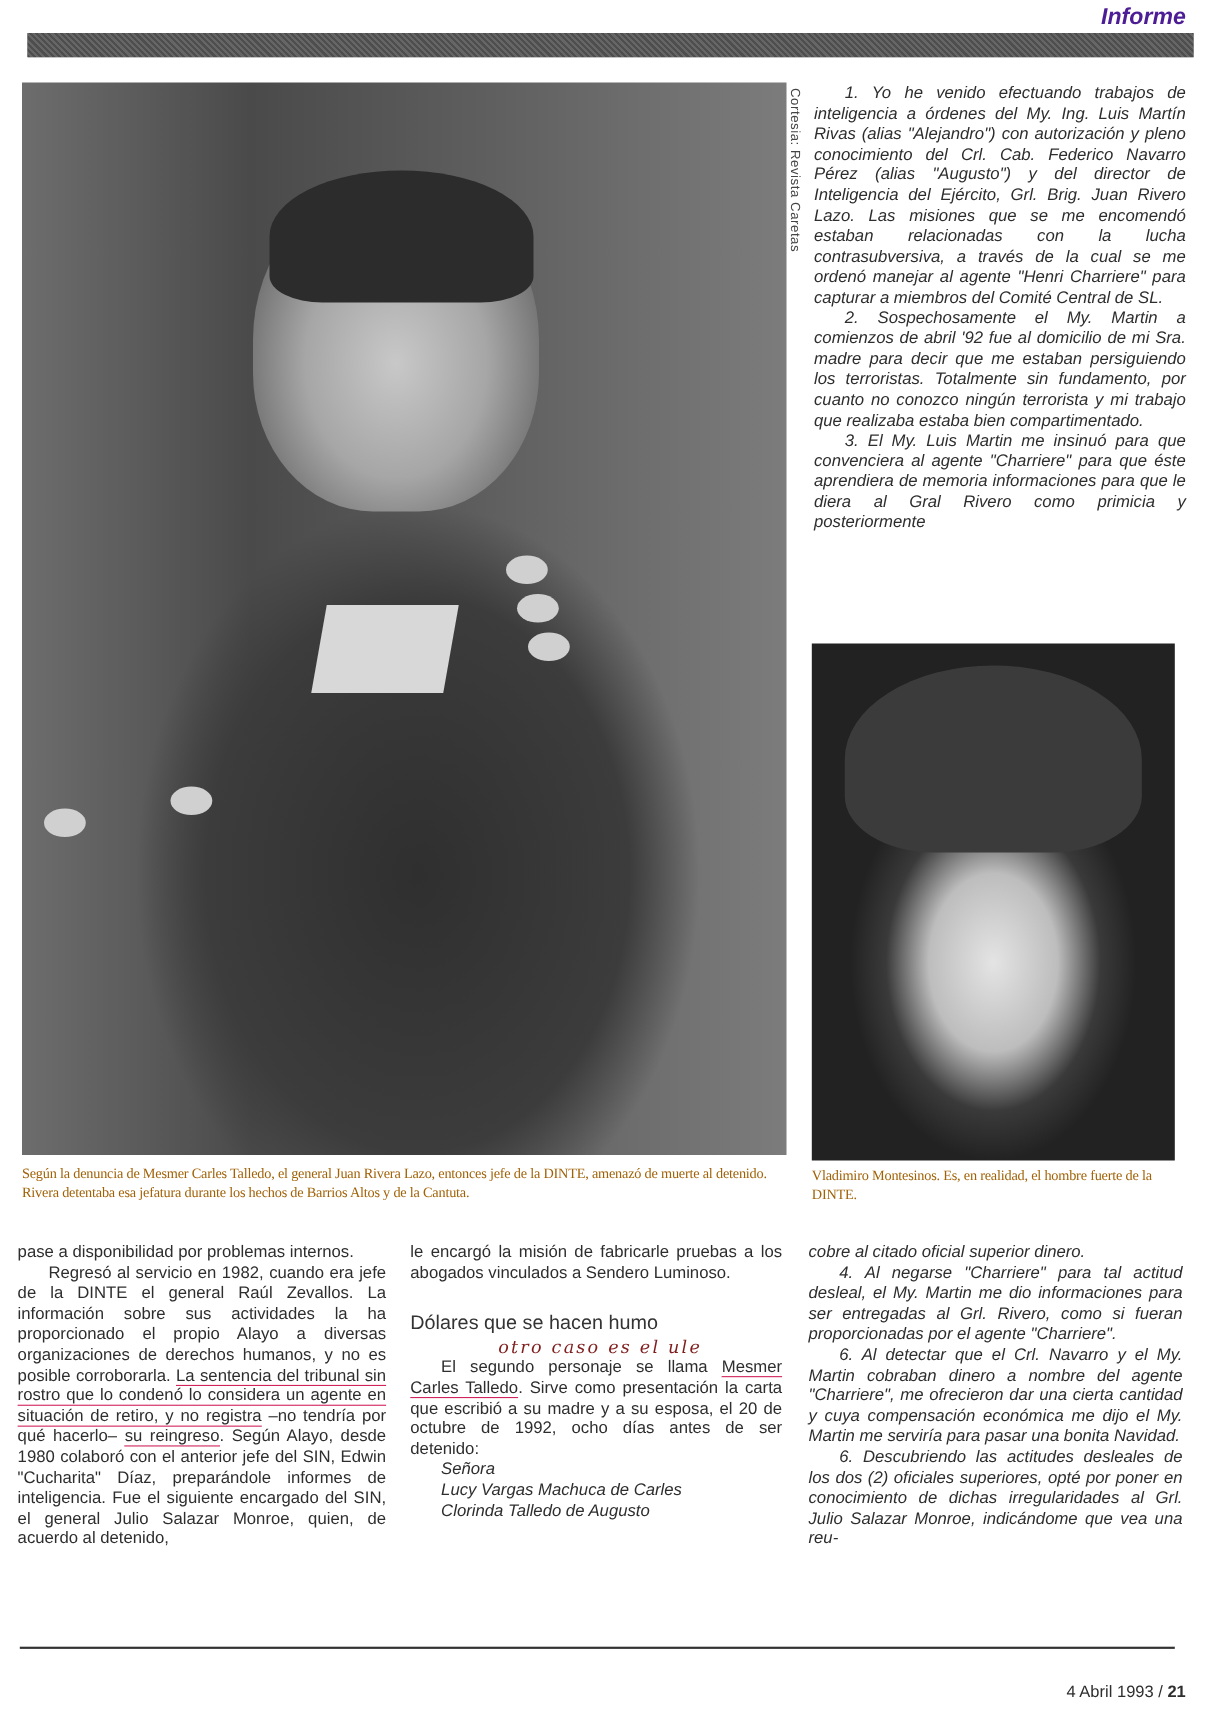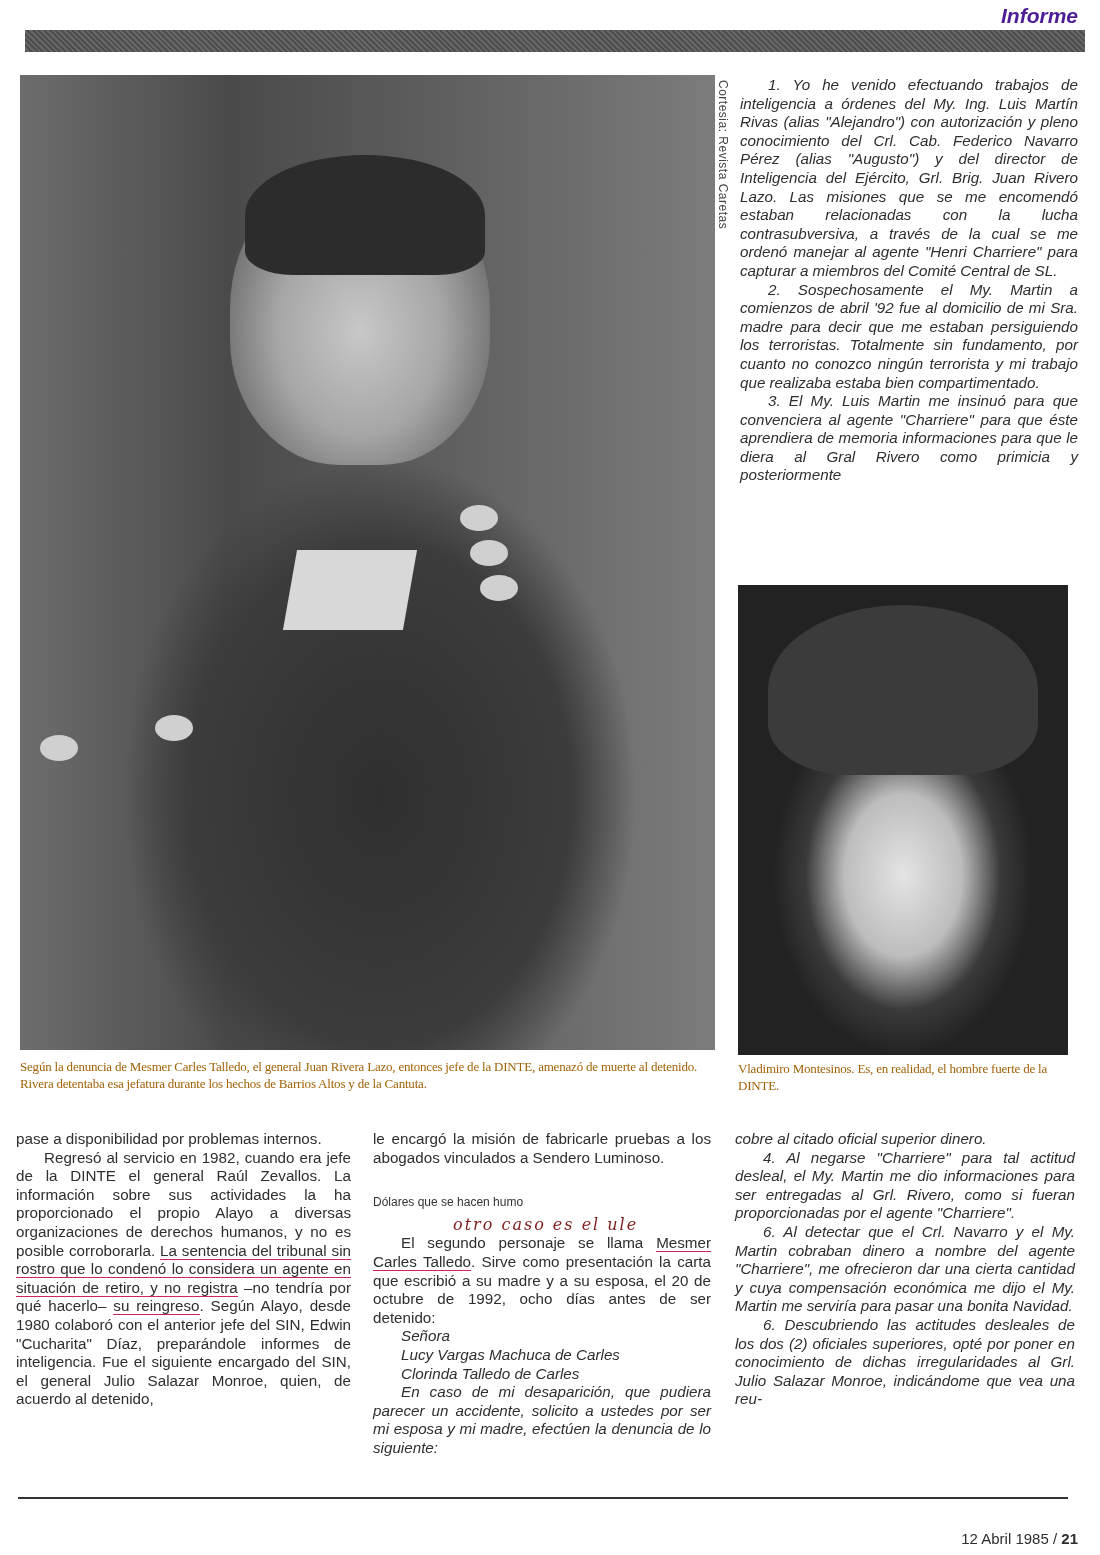--- a/index.html
+++ b/index.html
@@ -18,21 +18,21 @@
   .photo-main .btn{position:absolute;width:38px;height:26px;border-radius:50%;background:#d0d0d0;}
   .credit{position:absolute;left:716px;top:80px;writing-mode:vertical-rl;font-size:12px;color:#444;letter-spacing:0.5px;}
   .photo-side{position:absolute;left:738px;top:585px;width:330px;height:470px;background:#d9d9d9;
     background:radial-gradient(ellipse 130px 180px at 165px 290px,#e4e4e4 0%,#bdbdbd 45%,#3a3a3a 75%,#222 100%);}
   .photo-side .hair{position:absolute;left:30px;top:20px;width:270px;height:170px;border-radius:50% 50% 30% 30%;background:#3b3b3b;}
   .caption{position:absolute;font-size:13px;line-height:17px;color:#a16207;letter-spacing:-0.2px;font-family:Liberation Serif, serif;}
   .col{position:absolute;font-size:15.2px;line-height:18.6px;text-align:justify;color:#2e2e2e;}
   .col p{margin:0;}
   .ind{text-indent:28px;}
   .ital{font-style:italic;}
-  .subhead{font-size:12px;margin:26px 0 4px 0;color:#333;}
+  .subhead{font-size:18px;margin:26px 0 4px 0;color:#333;}
   .hand{color:#7f1d1d;font-style:italic;font-family:"DejaVu Serif",serif;font-size:16px;padding-left:80px;letter-spacing:2px;}
   .ul{border-bottom:1.5px solid #d0245a;}
   .rule{position:absolute;left:18px;top:1497px;width:1050px;height:2px;background:#333;}
   .folio{position:absolute;right:22px;top:1530px;font-size:15px;color:#2e2e2e;}
   .folio b{font-weight:bold;}
 </style>
 </head>
 <body>
 
 <div class="section-label">Informe</div>
@@ -68,25 +68,24 @@
   <p class="ind"><span>Regresó al servicio en 1982, cuando era jefe de la DINTE el general Raúl Zevallos. La información sobre sus actividades la ha proporcionado el propio Alayo a diversas organizaciones de derechos humanos, y no es posible corroborarla. </span><span class="ul">La sentencia del tribunal sin rostro que lo condenó lo considera un agente en situación de retiro, y no registra</span><span> –no tendría por qué hacerlo– </span><span class="ul">su reingreso</span><span>. Según Alayo, desde 1980 colaboró con el anterior jefe del SIN, Edwin "Cucharita" Díaz, preparándole informes de inteligencia. Fue el siguiente encargado del SIN, el general Julio Salazar Monroe, quien, de acuerdo al detenido,</span></p>
 </div>
 
 <div class="col" style="left:373px;top:1130px;width:338px;">
   <p>le encargó la misión de fabricarle pruebas a los abogados vinculados a Sendero Luminoso.</p>
   <div class="subhead">Dólares que se hacen humo</div>
   <div class="hand">otro caso es el ule</div>
   <p class="ind"><span>El segundo personaje se llama </span><span class="ul">Mesmer Carles Talledo</span><span>. Sirve como presentación la carta que escribió a su madre y a su esposa, el 20 de octubre de 1992, ocho días antes de ser detenido:</span></p>
   <p class="ind ital">Señora</p>
   <p class="ind ital">Lucy Vargas Machuca de Carles</p>
-  <p class="ind ital">Clorinda Talledo de Carles</p>
-  <p class="ind ital">En caso de mi desaparición, que pudiera parecer un accidente, solicito a ustedes por ser mi esposa y mi madre, efectúen la denuncia de lo siguiente:</p>
+  <p class="ind ital">Clorinda Talledo de Augusto</p>
 </div>
 
 <div class="col ital" style="left:735px;top:1130px;width:340px;">
   <p>cobre al citado oficial superior dinero.</p>
   <p class="ind">4. Al negarse "Charriere" para tal actitud desleal, el My. Martin me dio informaciones para ser entregadas al Grl. Rivero, como si fueran proporcionadas por el agente "Charriere".</p>
   <p class="ind">6. Al detectar que el Crl. Navarro y el My. Martin cobraban dinero a nombre del agente "Charriere", me ofrecieron dar una cierta cantidad y cuya compensación económica me dijo el My. Martin me serviría para pasar una bonita Navidad.</p>
   <p class="ind">6. Descubriendo las actitudes desleales de los dos (2) oficiales superiores, opté por poner en conocimiento de dichas irregularidades al Grl. Julio Salazar Monroe, indicándome que vea una reu-</p>
 </div>
 
 <div class="rule"></div>
-<div class="folio"><span>12 Abril 1985</span><span> / </span><b>21</b></div>
+<div class="folio"><span>4 Abril 1993</span><span> / </span><b>21</b></div>
 
 </body></html>

